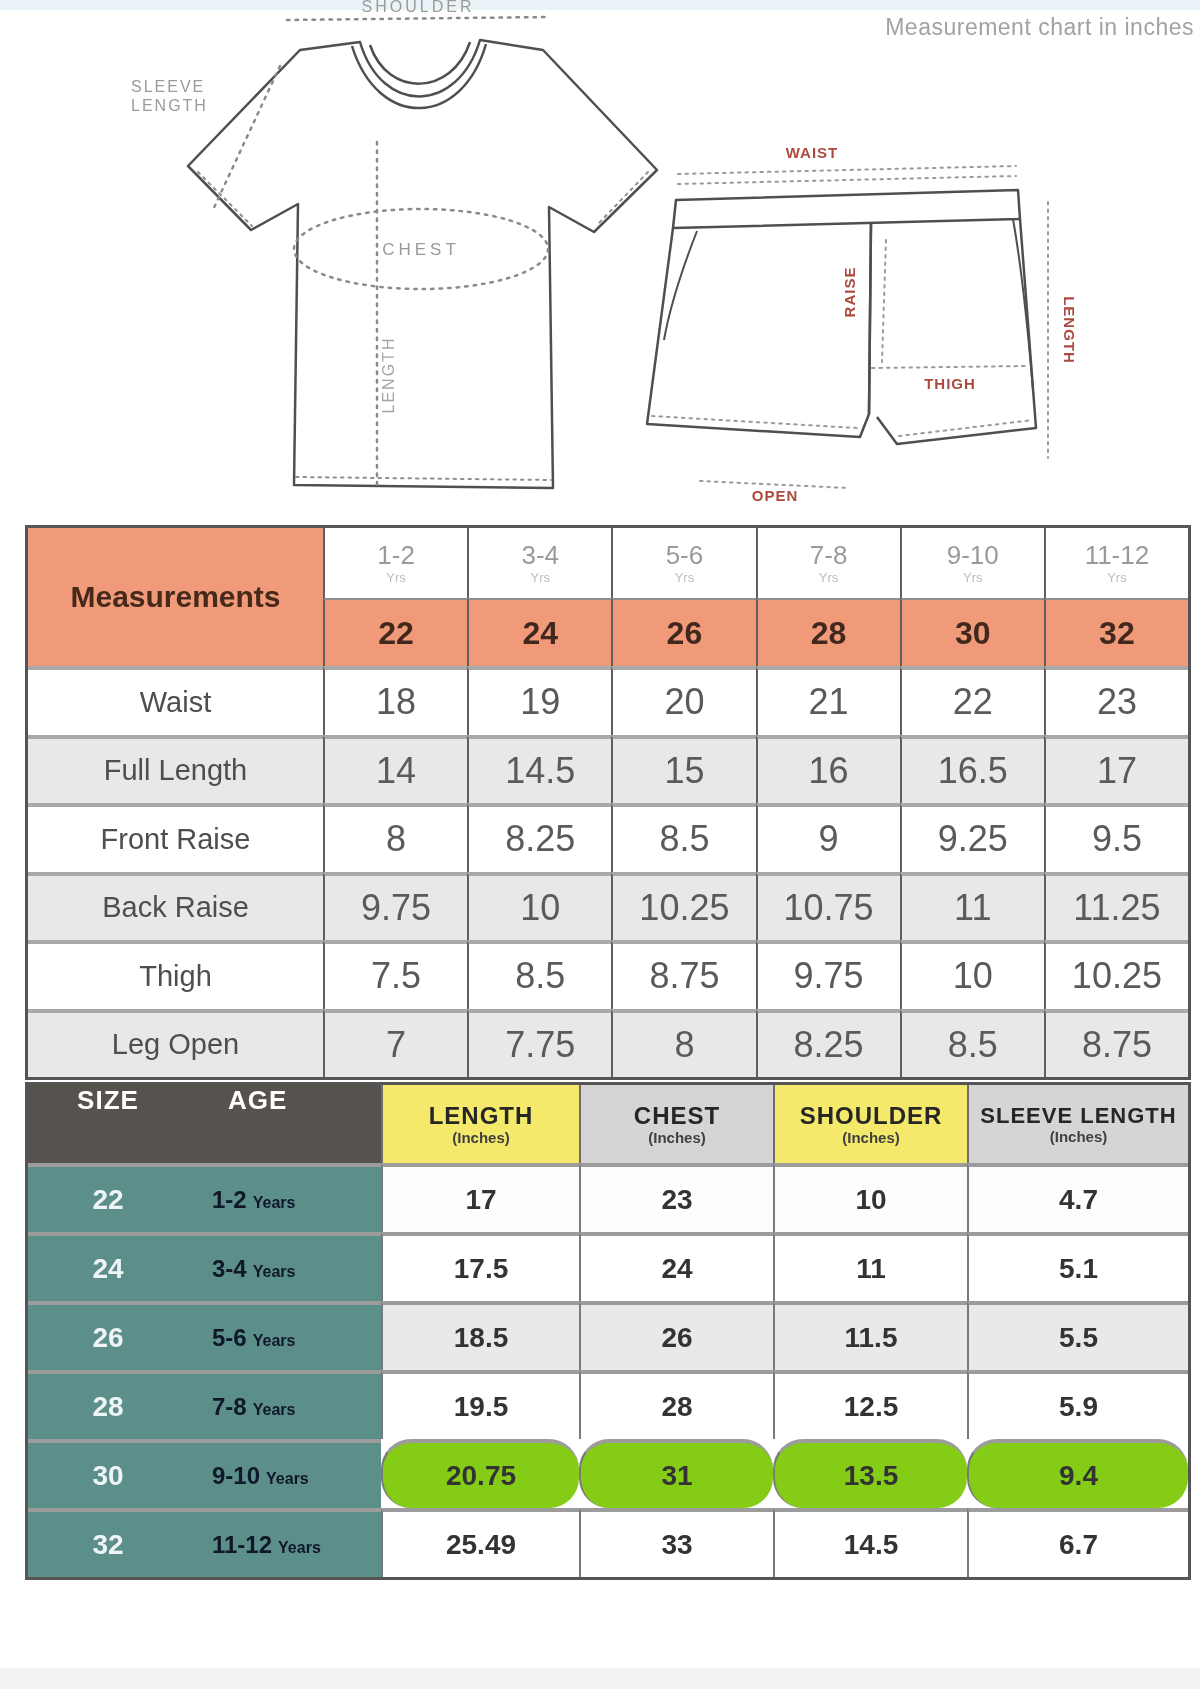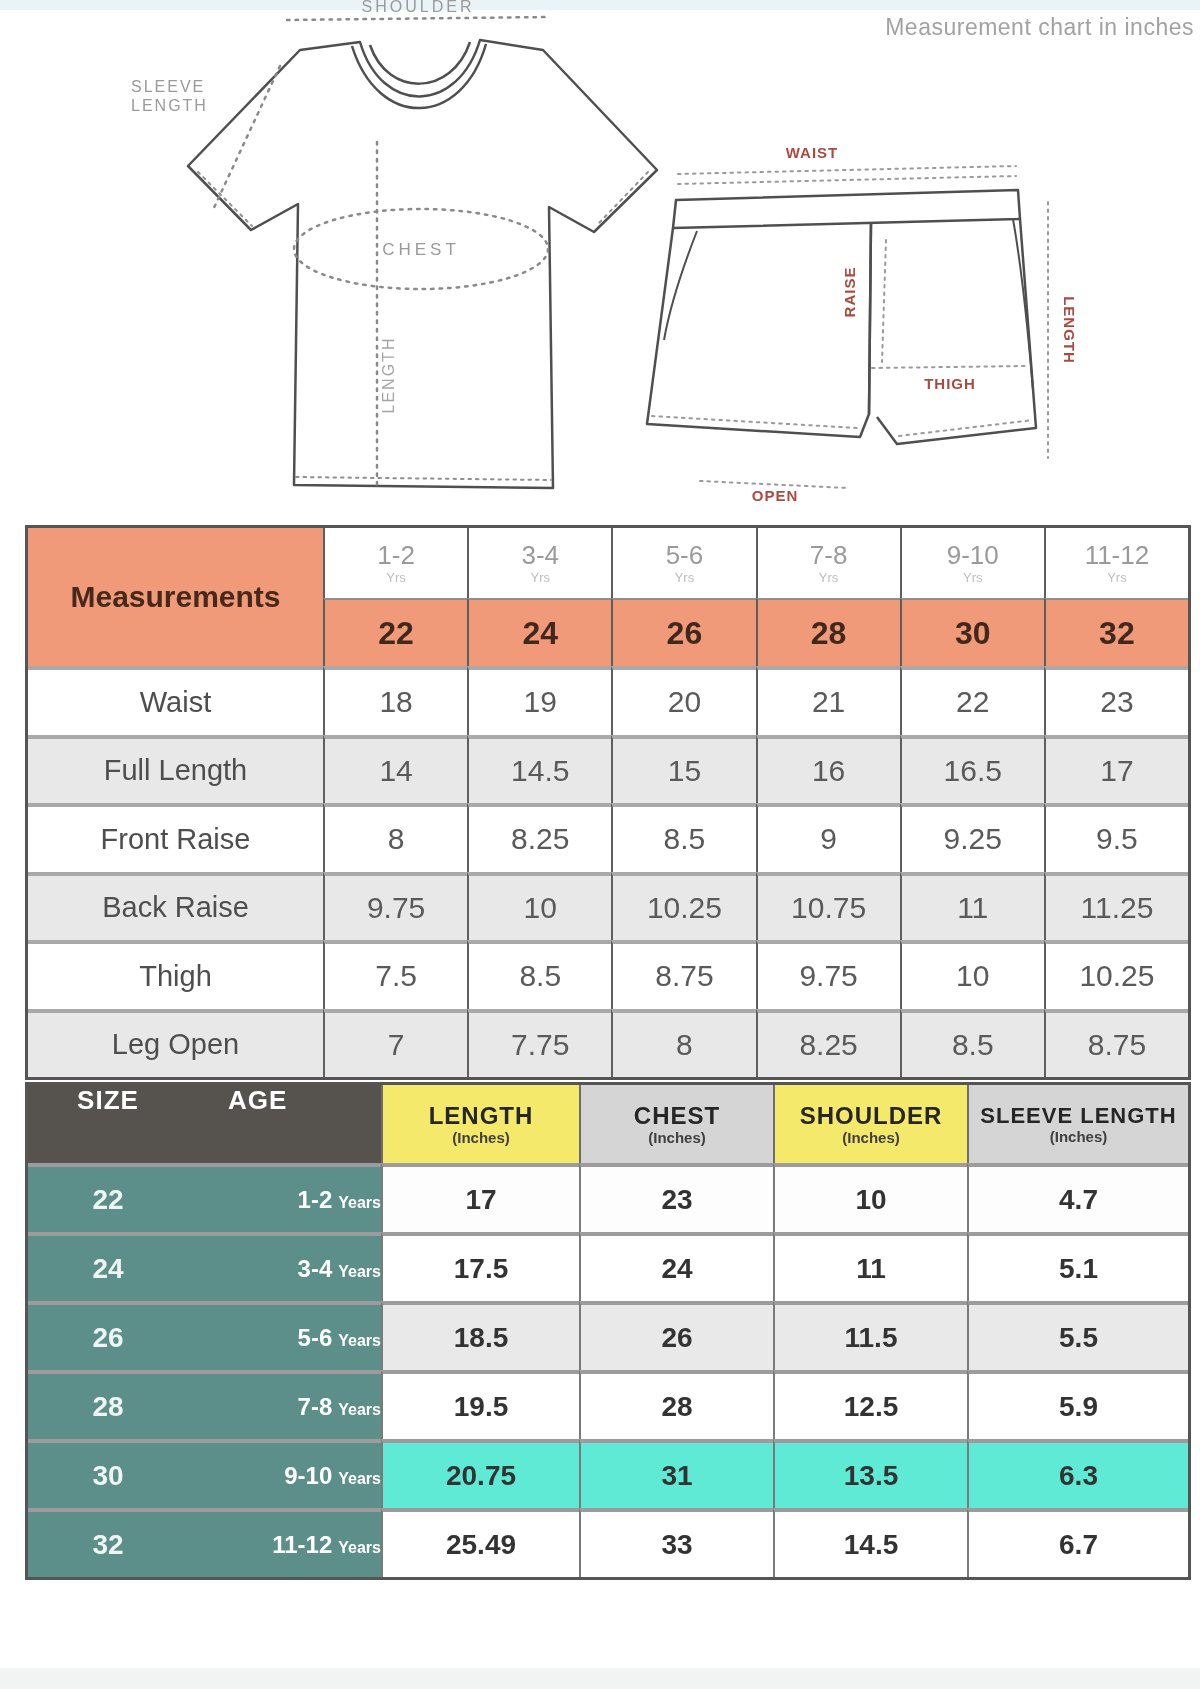--- a/index.html
+++ b/index.html
@@ -18,43 +18,43 @@
       border:3px solid #555;background:#fff;}
   .t1 .cell{display:flex;align-items:center;justify-content:center;}
   .t1-corner{grid-column:1;grid-row:1/3;background:#f09a7a;color:#46291a;
              font-size:30px;font-weight:600;display:flex;align-items:center;justify-content:center;}
   .t1-age{background:#fff;flex-direction:column;border-left:2px solid #5f5f5f;line-height:1;}
   .t1-age .num{font-size:26px;color:#9a9a9a;}
   .t1-age .yrs{font-size:13px;color:#bdbdbd;margin-top:3px;text-align:center;}
   .t1-size{background:#f09a7a;color:#40281c;font-size:32px;font-weight:bold;
            border-left:2px solid #5f5f5f;border-top:2px solid #8f8f8f;}
   .t1-label{font-size:29px;color:#4e4e4e;border-top:4px solid #a9a9a9;}
-  .t1-val{font-size:30px;color:#5a5a5a;border-left:2px solid #5f5f5f;border-top:4px solid #a9a9a9;}
+  .t1-val{font-size:36px;color:#5a5a5a;border-left:2px solid #5f5f5f;border-top:4px solid #a9a9a9;}
   .t1 .shade{background:#e8e8e8;}
 
   
   .t2{position:absolute;left:25px;top:1082px;width:1160px;
       display:grid;grid-template-columns:353px 198px 194px 194px 221px;
       grid-template-rows:78px repeat(6,69px);
       border:3px solid #555;background:#fff;}
   .t2 .cell{display:flex;align-items:center;justify-content:center;}
   .t2-hcorner{background:#56524e;color:#fff;display:flex;align-items:flex-start;}
   .t2-hcorner .w1{width:160px;text-align:center;font-size:26px;font-weight:bold;letter-spacing:1px;}
   .t2-hcorner .w2{flex:1;text-align:left;padding-left:40px;font-size:26px;font-weight:bold;letter-spacing:1px;}
   .t2-h{flex-direction:column;line-height:1.15;border-left:2px solid #6e6e6e;}
   .t2-h .big{font-size:24px;font-weight:bold;color:#262626;letter-spacing:1px;}
   .t2-h .small{font-size:15px;font-weight:bold;color:#404040;}
   .t2-h.yellow{background:#f4e96a;}
   .t2-h.gray{background:#d5d5d5;}
   .t2-col1{background:#5c8f8a;display:flex;align-items:center;border-top:4px solid #9c9c9c;}
   .t2-col1 .sz{width:160px;text-align:center;font-size:28px;font-weight:bold;color:#eef5f4;}
-  .t2-col1 .ag{flex:1;text-align:right;padding-left:24px;font-size:24px;font-weight:bold;color:#ffffff;}
+  .t2-col1 .ag{flex:1;text-align:left;padding-left:24px;font-size:24px;font-weight:bold;color:#0f172a;}
   .t2-col1 .ag .yrs{font-size:16px;font-weight:bold;margin-left:6px;}
   .t2-val{font-size:28px;font-weight:bold;color:#333;border-left:2px solid #7a7a7a;border-top:4px solid #9c9c9c;}
-  .t2 .r2{background:#fdfdfd;} .t2 .r3{background:#e9e9e9;} .t2 .r5{background:#5eead4;}
+  .t2 .r2{background:#fdfdfd;} .t2 .r3{background:#e9e9e9;} .t2 .r5{background:#84cc16;border-radius:30px;}
 </style>
 </head>
 <body>
 
 <div class="canvas">
   <div class="top-strip"></div>
   <div class="bottom-strip"></div>
   <div class="chart-note">Measurement chart in inches</div>
 
   <svg class="diagram-svg" width="1200" height="522" viewBox="0 0 1200 522">
@@ -253,21 +253,21 @@
     <div class="t2-val cell">12.5</div>
     <div class="t2-val cell">5.9</div>
 
     <div class="t2-col1">
       <span class="sz">30</span>
       <span class="ag"><span>9-10</span><span class="yrs">Years</span></span>
     </div>
     <div class="t2-val cell r5">20.75</div>
     <div class="t2-val cell r5">31</div>
     <div class="t2-val cell r5">13.5</div>
-    <div class="t2-val cell r5">6.3</div>
+    <div class="t2-val cell r5">9.4</div>
 
     <div class="t2-col1">
       <span class="sz">32</span>
       <span class="ag"><span>11-12</span><span class="yrs">Years</span></span>
     </div>
     <div class="t2-val cell">25.49</div>
     <div class="t2-val cell">33</div>
     <div class="t2-val cell">14.5</div>
     <div class="t2-val cell">6.7</div>
   </div>

